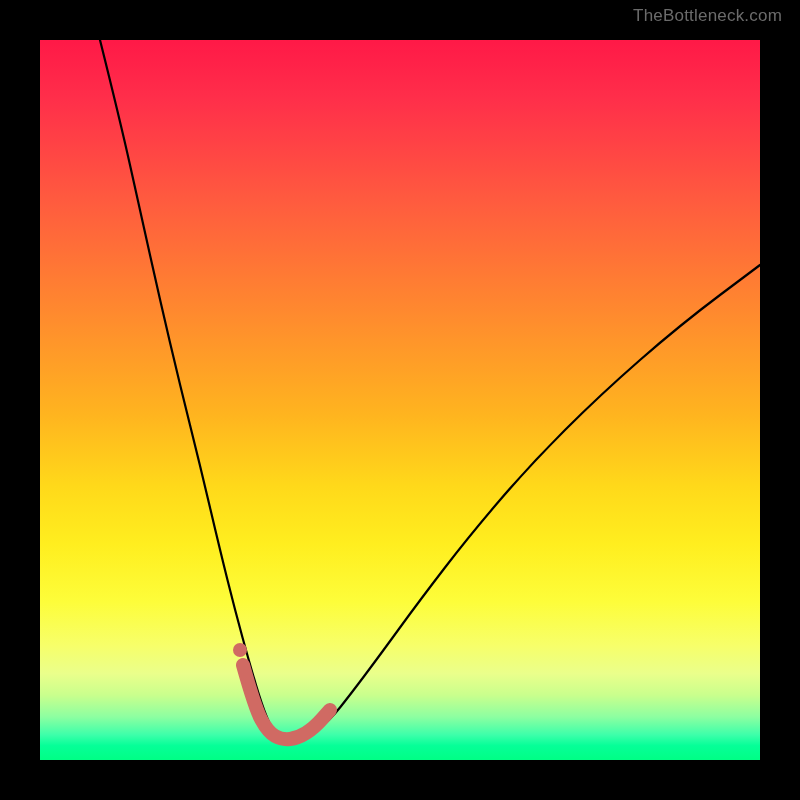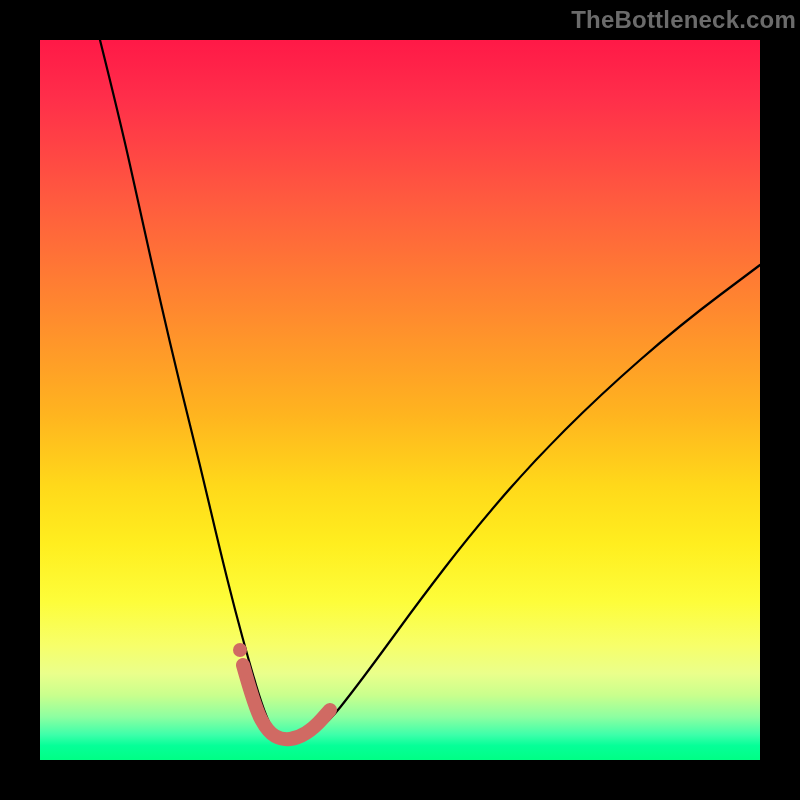--- a/index.html
+++ b/index.html
@@ -13,26 +13,26 @@
   }
   .frame {
     position: relative;
     width: 800px;
     height: 800px;
     background: #000;
   }
   .watermark {
     position: absolute;
     top: 6px;
-    right: 4px;
+    right: 18px;
     color: #6b6b6b;
-    font-size: 24px;
+    font-size: 17px;
     letter-spacing: 0.2px;
     z-index: 20;
-    font-weight: 700;
+    font-weight: 400;
   }
   .plot-outer {
     position: absolute;
     left: 40px;
     top: 40px;
     width: 720px;
     height: 720px;
   }
   .gradient-bg {
     position: absolute;

